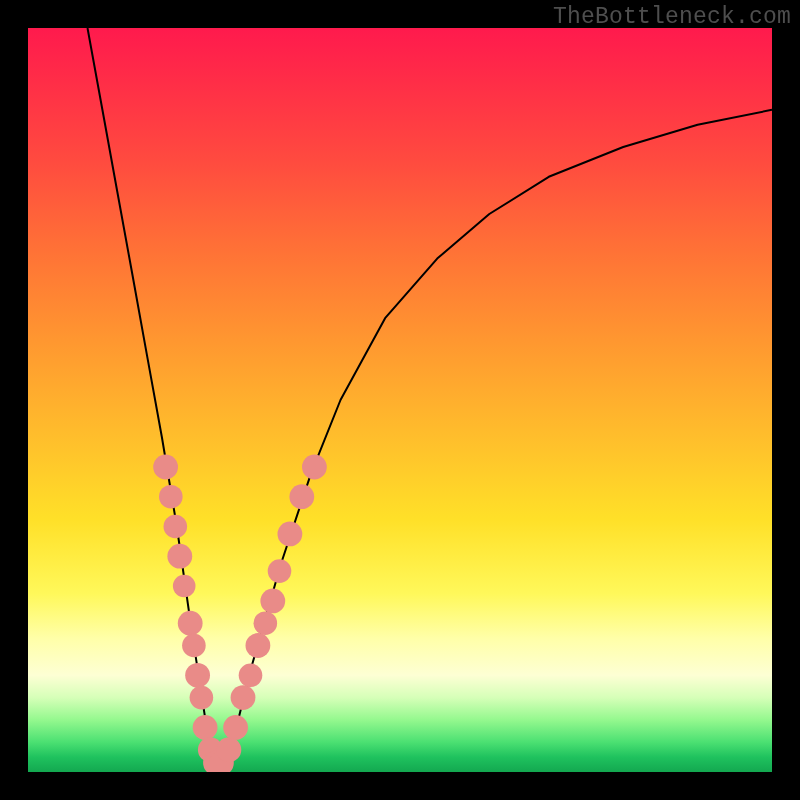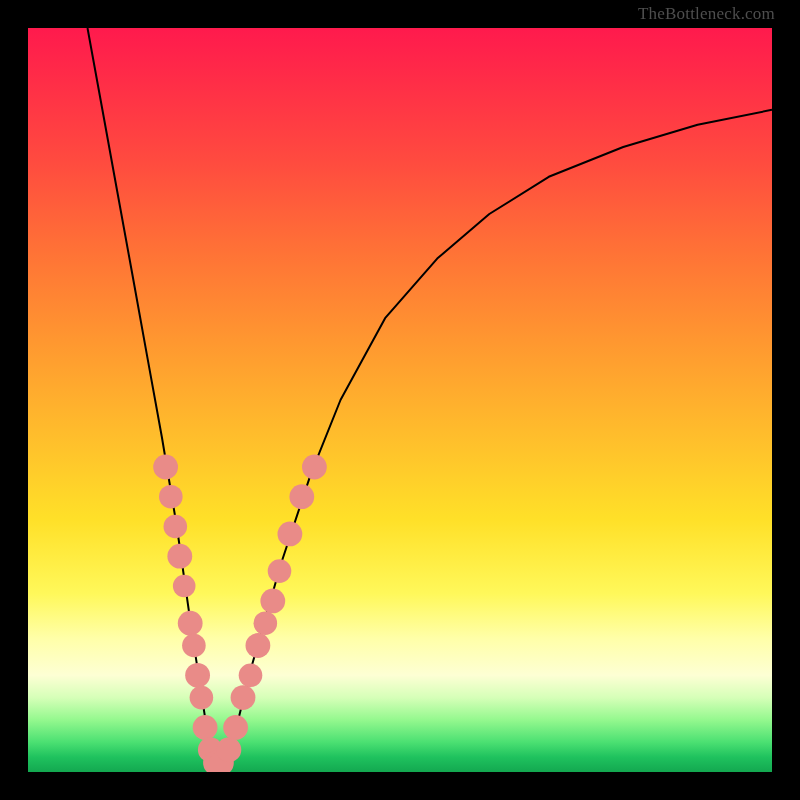--- a/index.html
+++ b/index.html
@@ -48,26 +48,26 @@
   .curve-svg {
     position: absolute;
     inset: 0;
     width: 100%;
     height: 100%;
     display: block;
   }
   .watermark {
     position: absolute;
     top: 4px;
-    right: 25px;
+    right: 9px;
     color: #4e4e4e;
-    font-size: 17px;
+    font-size: 23px;
     font-weight: 400;
     letter-spacing: 0.2px;
-    font-family: Liberation Serif, serif;
+    font-family: Liberation Mono, monospace;
   }
 </style>
 </head>
 <body>
 
 <div class="frame">
 
   <div class="plot-area">
     <div class="gradient"></div>
     <svg class="curve-svg" viewBox="0 0 744 744" preserveAspectRatio="none">

